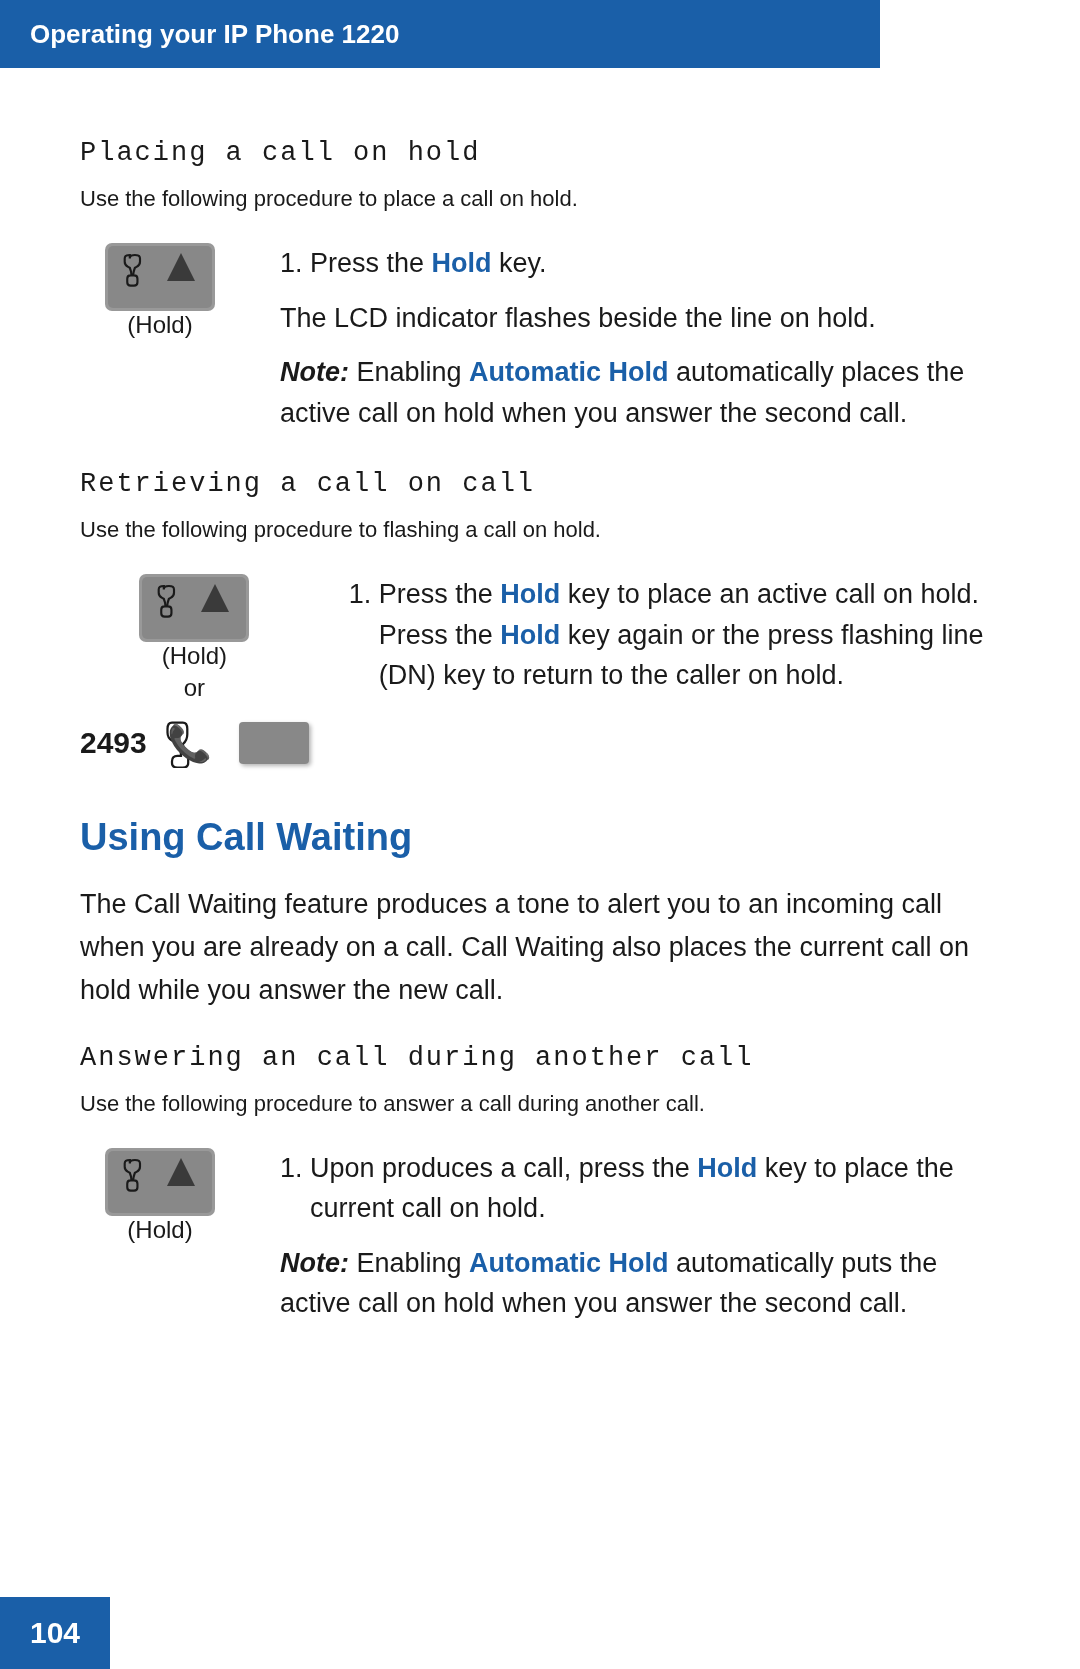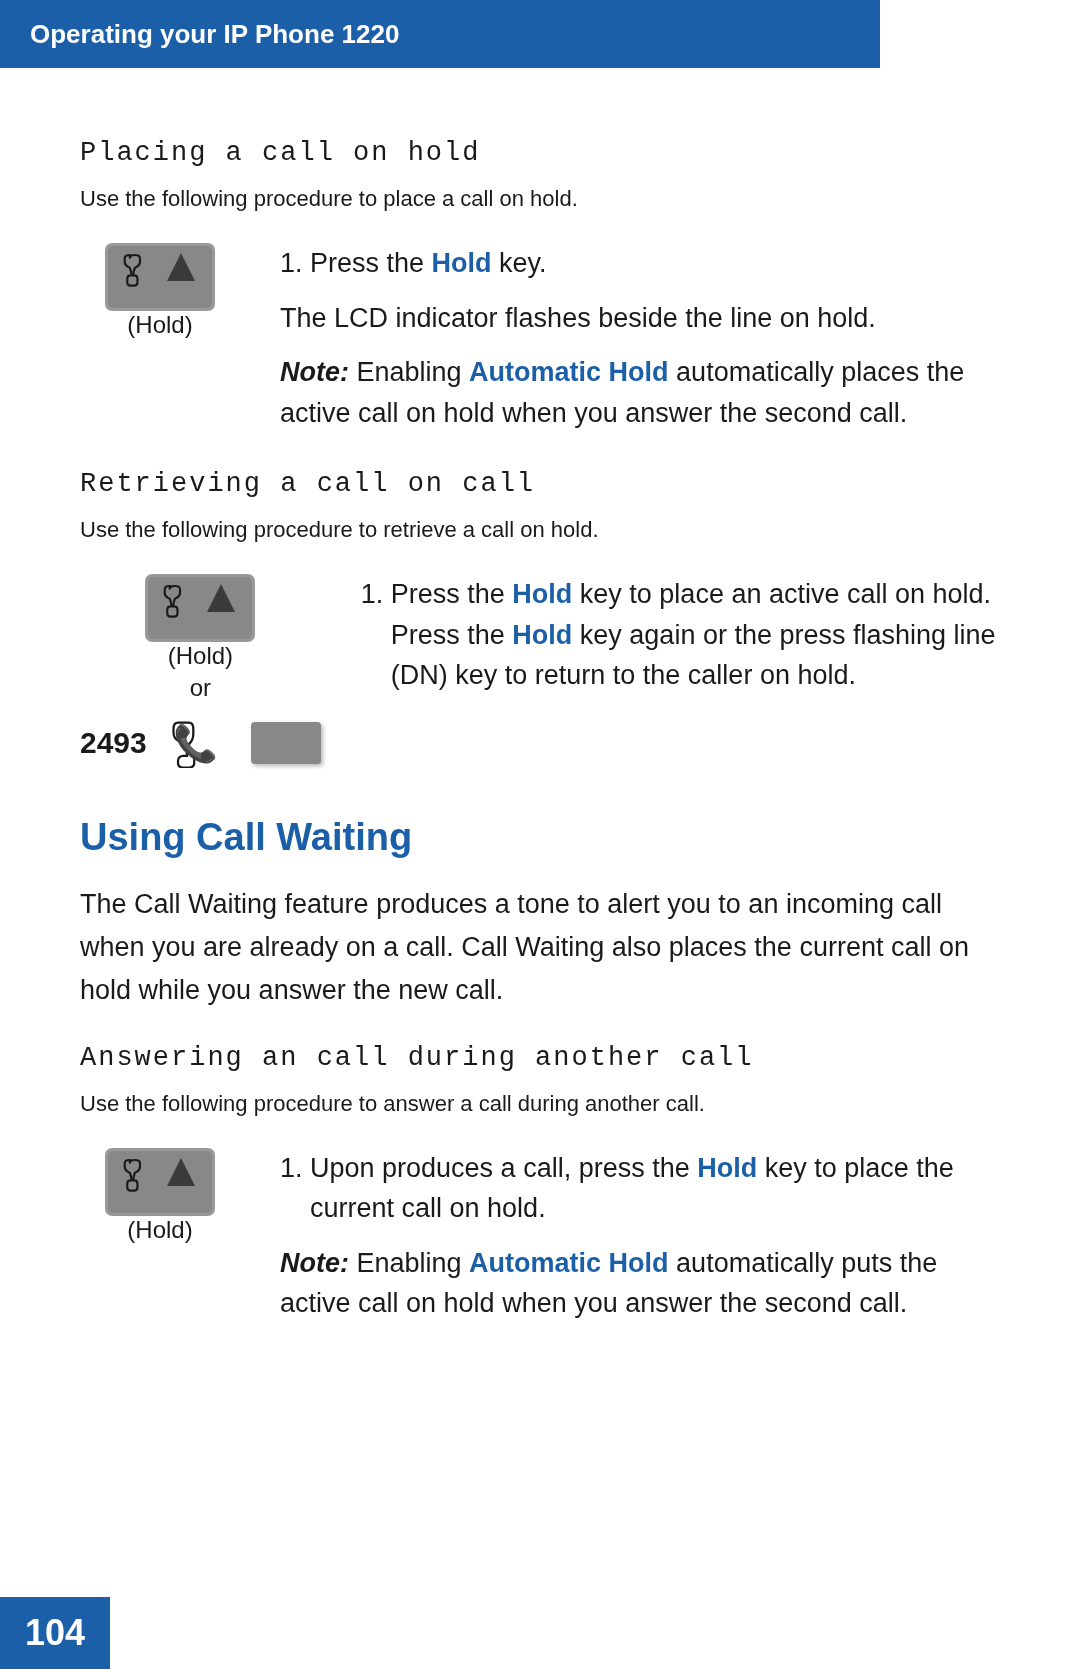--- a/index.html
+++ b/index.html
@@ -131,21 +131,21 @@
       font-size: 27px;
       color: #1a1a1a;
       line-height: 1.6;
       margin-bottom: 28px;
     }
 
     .dn-row {
       display: flex;
       flex-direction: row;
       align-items: center;
-      gap: 22px;
+      gap: 16px;
       margin-top: 12px;
     }
 
     .dn-number {
       font-size: 30px;
       font-weight: bold;
       color: #1a1a1a;
     }
 
     .phone-icon-svg {
@@ -169,21 +169,21 @@
       width: 110px;
       height: 72px;
       display: flex;
       align-items: center;
       justify-content: center;
     }
 
     .page-number-box span {
       color: #ffffff;
       font-weight: bold;
-      font-size: 36px;
+      font-size: 30px;
     }
   </style>
 </head>
 <body>
 
 <div class="header-bar">
   <span>Operating your IP Phone 1220</span>
 </div>
 
 <div class="content">
@@ -216,21 +216,21 @@
         </li>
       </ol>
       <div style="font-size:27px; line-height:1.5; margin-top:10px; margin-bottom:14px;">The LCD indicator flashes beside the line on hold.</div>
       <div class="note-block">
         <span class="note-bold">Note:</span><span> Enabling </span><span class="bold-blue">Automatic Hold</span><span> automatically places the active call on hold when you answer the second call.</span>
       </div>
     </div>
   </div>
 
   <div class="section-title">Retrieving a call on call</div>
-  <div class="section-desc">Use the following procedure to retrieve a call on hold.</div>
+  <div class="section-desc">Use the following procedure to flashing a call on hold.</div>
 
   <div class="instruction-block">
     <div class="icon-col">
 
       <svg class="hold-icon-svg" viewBox="0 0 110 68" xmlns="http://www.w3.org/2000/svg">
         <rect x="0" y="0" width="110" height="68" rx="7" ry="7" fill="#999999"></rect>
         <rect x="3" y="3" width="104" height="62" rx="5" ry="5" fill="#888888"></rect>
         <g transform="translate(18, 12)">
           <path d="M8,4 Q8,0 14,0 Q20,0 20,4 L20,8 Q20,12 16,14 L14,15 Q12,20 12,24 L13,24 Q17,24 17,28 L17,32 Q17,36 13,36 L9,36 Q5,36 5,32 L5,28 Q5,24 9,24 L10,24 Q10,20 8,15 L6,14 Q2,12 2,8 L2,4 Q2,0 8,0 Z" fill="none" stroke="#1a1a1a" stroke-width="2.5" transform="scale(0.85)"></path>
         </g>

